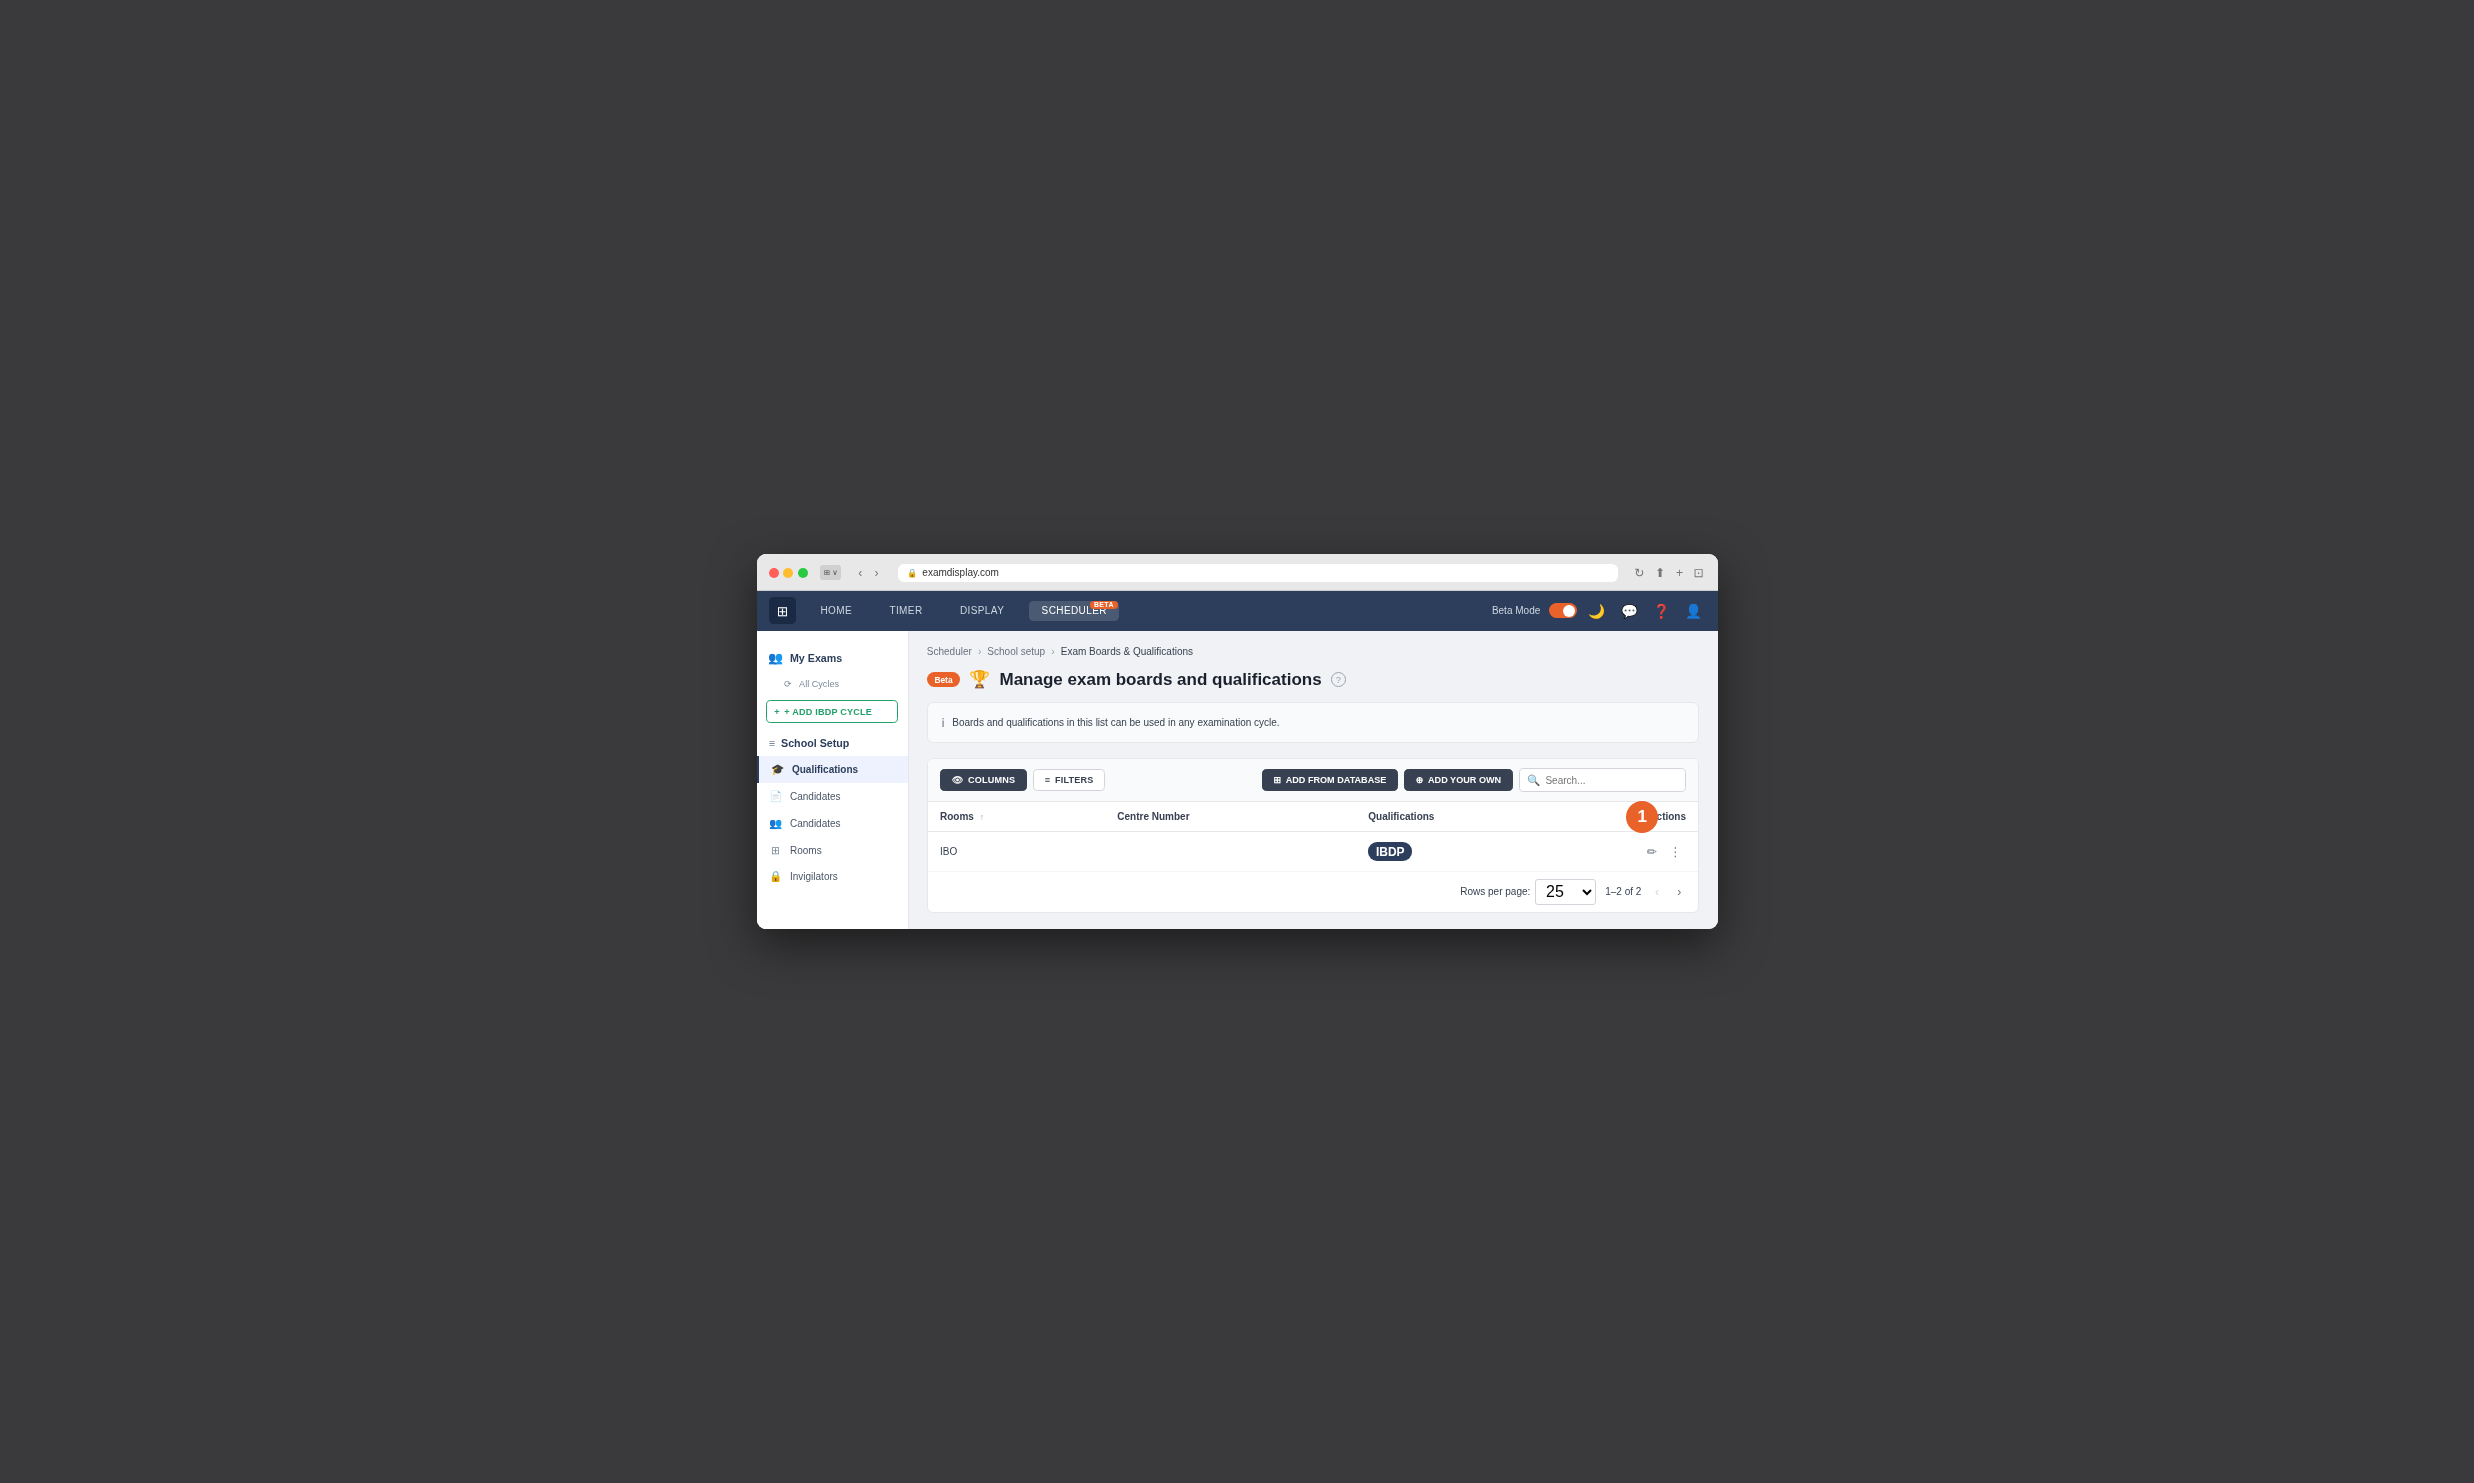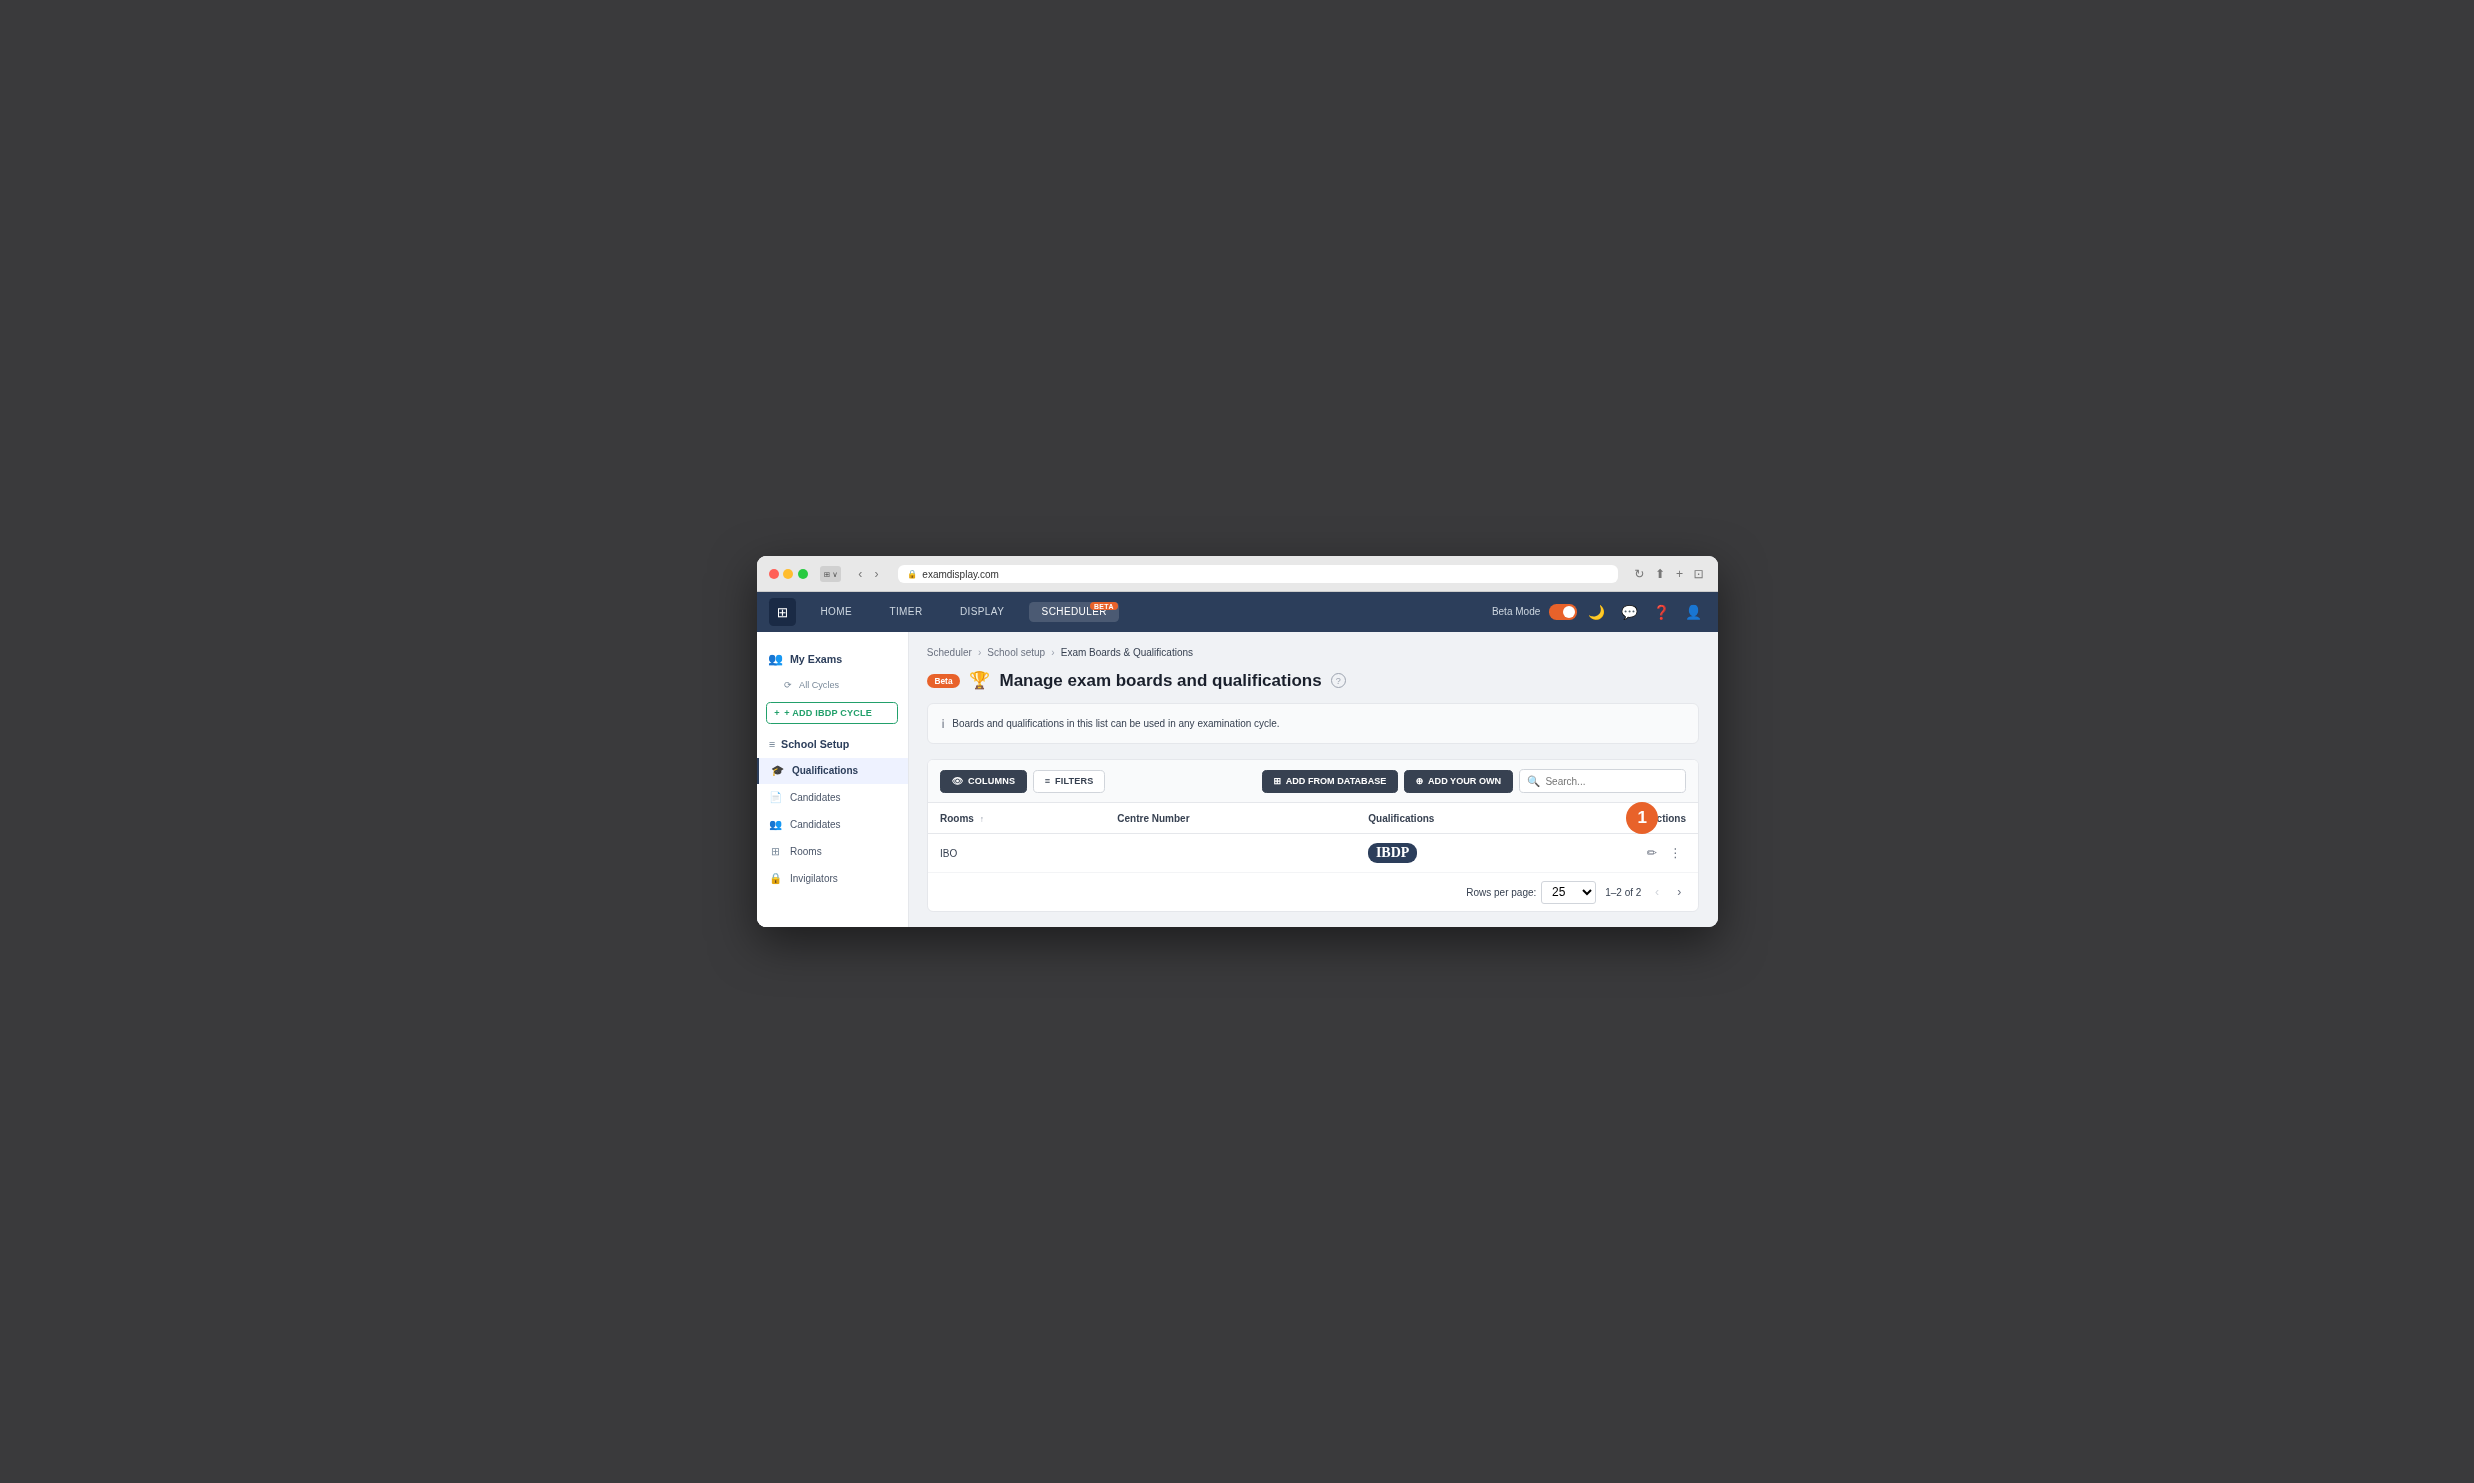--- a/index.html
+++ b/index.html
@@ -446,23 +446,22 @@
     .qual-badges {
       display: flex;
       gap: 4.6px;
       flex-wrap: wrap;
     }
     .qual-badge {
       background: #2c3e5b;
       color: white;
       padding: 2.3px 7.6px;
       border-radius: 9.1px;
-      font-size: 14px;
+      font-size: 12px;
       font-weight: 600;
-      font-family: Liberation Serif, serif;
     }
 
     
     .row-actions {
       display: flex;
       align-items: center;
       justify-content: flex-end;
       gap: 3px;
     }
     .action-icon-btn {
@@ -493,21 +492,21 @@
     }
     .rows-per-page {
       display: flex;
       align-items: center;
       gap: 4.6px;
     }
     .rows-select {
       border: 0.8px solid #d1d5db;
       border-radius: 3px;
       padding: 2.3px 6.1px;
-      font-size: 12px;
+      font-size: 16px;
       background: white;
       cursor: pointer;
     }
     .pagination-info { color: #374151; }
     .page-btn {
       background: none;
       border: none;
       cursor: pointer;
       color: #6b7280;
       font-size: 12.2px;

